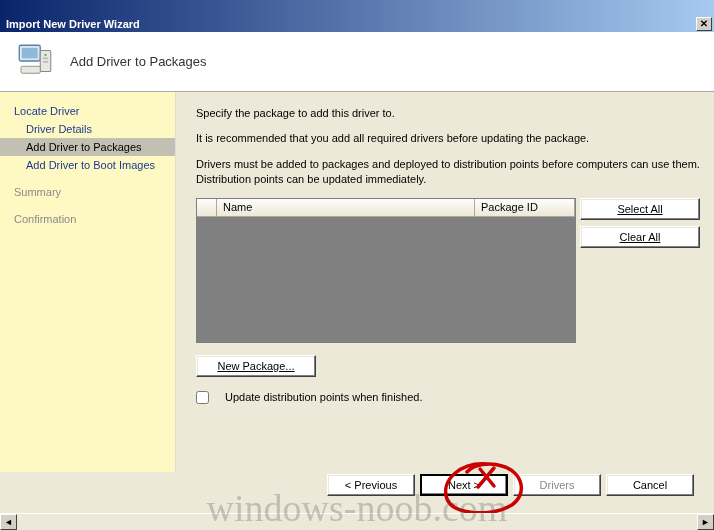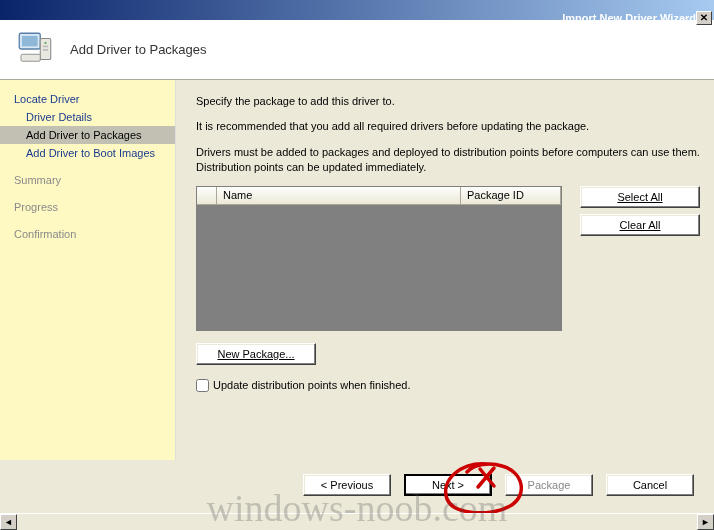--- a/index.html
+++ b/index.html
@@ -9,24 +9,24 @@
     font-size: 11px;
     background: #ece9d8;
     width: 714px;
     height: 530px;
     overflow: hidden;
     position: relative;
   }
   .titlebar {
     background: linear-gradient(to right, #0a246a, #a6caf0);
     color: #fff;
-    height: 20px;
+    height: 32px;
     display: flex;
     align-items: center;
-    justify-content: flex-end;
+    justify-content: space-between;
     padding: 16px 2px 0 6px;
   }
   .titlebar-title {
     font-weight: bold;
     font-size: 11px;
   }
   .close-btn {
     width: 16px;
     height: 14px;
     background: #d4d0c8;
@@ -76,21 +76,21 @@
   .nav-item.muted { color: #8a8a8a; margin-top: 9px; }
   .content-panel {
     flex: 1;
     background: #ece9d8;
     padding: 14px 14px 10px 20px;
     position: relative;
   }
   .desc { margin-bottom: 10px; line-height: 1.4; color: #000; }
   .table-row-area {
     display: flex;
-    gap: 18px;
+    gap: 4px;
     justify-content: space-between;
   }
   .table-box {
     flex: 1;
     border: 1px solid #7f7f7f;
     background: #808080;
     height: 145px;
     overflow: hidden;
   }
   .table-header {
@@ -134,30 +134,30 @@
   }
   .winbtn:disabled { color: #888; text-decoration: none; }
   .newpkg-row {
     display: flex;
     justify-content: flex-start;
     margin-top: 12px;
   }
   .checkbox-row {
     display: flex;
     align-items: center;
-    gap: 4px;
+    gap: 16px;
     margin-top: 14px;
   }
   .checkbox-row input { width: 13px; height: 13px; margin:0; }
   .button-row {
     position: absolute;
     bottom: 34px;
     right: 20px;
     display: flex;
-    gap: 13px;
+    gap: 5px;
   }
   .button-row .winbtn { width: 88px; text-decoration: none; }
   .scroll-strip {
     position: absolute;
     bottom: 0;
     left: 0;
     right: 0;
     height: 17px;
     background: #ece9d8;
     border-top: 1px solid #fff;
@@ -216,21 +216,20 @@
 </div>
 
 <div class="body-area">
 
   <div class="nav-panel" id="nav-panel">
       <div class="nav-item">Locate Driver</div>
       <div class="nav-item nav-sub">Driver Details</div>
       <div class="nav-item nav-sub active">Add Driver to Packages</div>
       <div class="nav-item nav-sub">Add Driver to Boot Images</div>
       <div class="nav-item muted">Summary</div>
-      <div class="nav-item muted">Progress</div>
       <div class="nav-item muted">Confirmation</div>
     </div>
 
   <div class="content-panel">
     <div class="desc">Specify the package to add this driver to.</div>
     <div class="desc">It is recommended that you add all required drivers before updating the package.</div>
     <div class="desc">Drivers must be added to packages and deployed to distribution points before computers can use them.  Distribution points can be updated immediately.</div>
 
     <div class="table-row-area">
       <div class="table-box">
@@ -253,21 +252,21 @@
     <div class="checkbox-row">
       <input type="checkbox" style="">
       <span>Update distribution points when finished.</span>
     </div>
   </div>
 </div>
 
 <div class="button-row">
   <button class="winbtn nounder">&lt; Previous</button>
   <button class="winbtn nounder default">Next &gt;</button>
-  <button class="winbtn nounder" disabled="">Package</button>
+  <button class="winbtn nounder" disabled="">Drivers</button>
   <button class="winbtn nounder">Cancel</button>
 </div>
 
 <svg class="red-annot" style="left:432px; bottom:6px; width:110px; height:70px;">
   <path d="M 55 10 C 30 8, 8 25, 15 45 C 22 62, 60 62, 78 52 C 96 42, 92 18, 70 12 C 58 8, 42 10, 35 18" stroke="#c00" stroke-width="3.5" fill="none" stroke-linecap="round"></path>
   <path d="M 48 15 L 62 32" stroke="#c00" stroke-width="3.5" fill="none" stroke-linecap="round"></path>
   <path d="M 62 14 L 46 33" stroke="#c00" stroke-width="3.5" fill="none" stroke-linecap="round"></path>
 </svg>
 
 <div class="scroll-strip">

